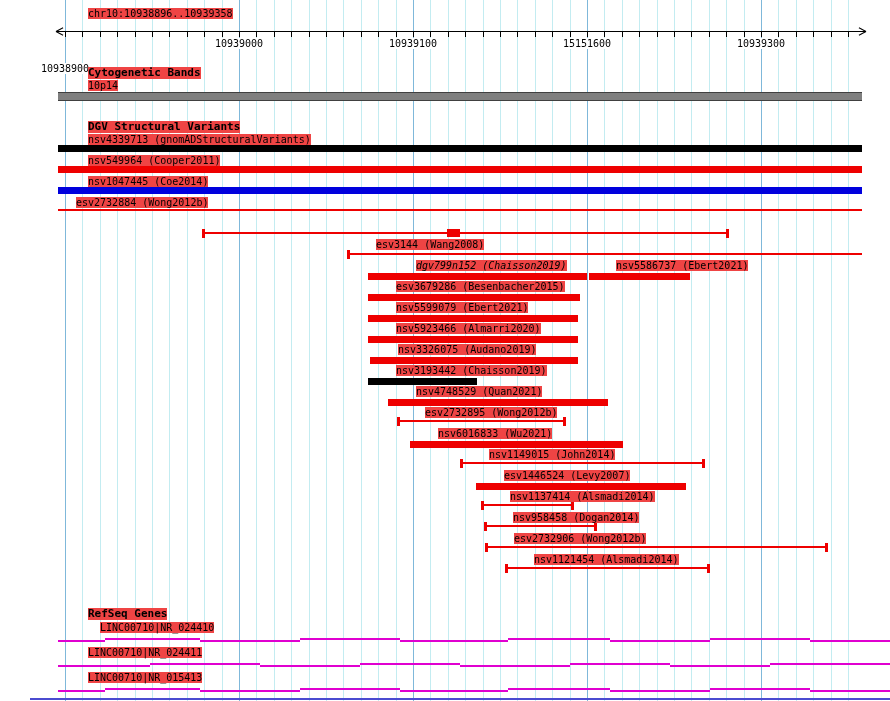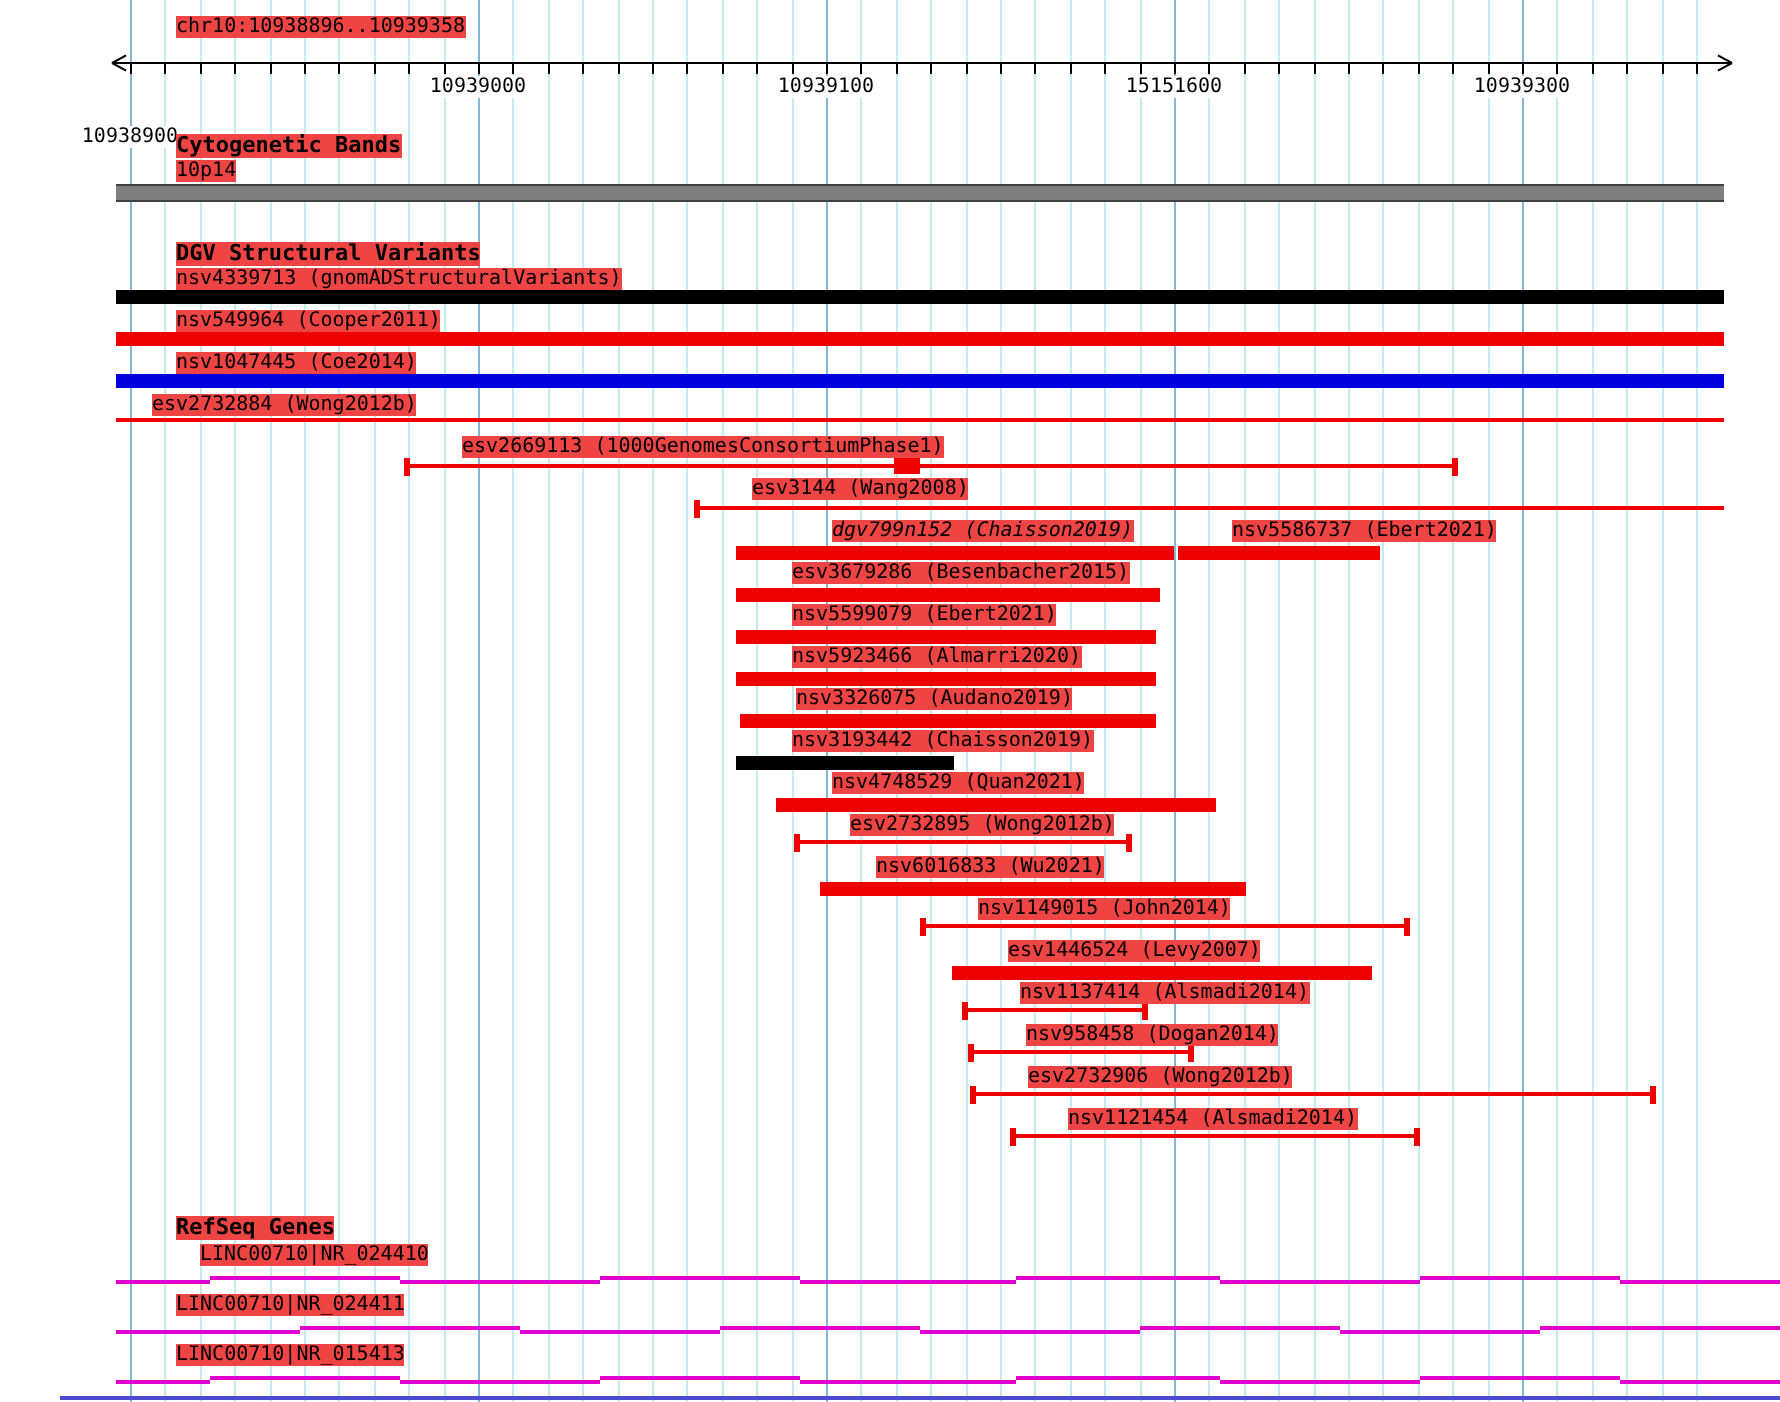--- a/index.html
+++ b/index.html
@@ -127,21 +127,20 @@
     <div class="feat" style="left: 58px; top: 92px; width: 804px; height: 9px; background: rgb(127, 127, 127); border-top: 1px solid rgb(64, 64, 64); border-bottom: 1px solid rgb(64, 64, 64); box-sizing: border-box;"></div>
     <div class="lbl hdr" style="left: 60px; top: 121px;">DGV Structural Variants</div>
     <div class="lbl" style="left: 60px; top: 134px;">nsv4339713 (gnomADStructuralVariants)</div>
     <div class="feat" style="left: 58px; top: 145px; width: 804px; height: 7px; background: rgb(0, 0, 0);"></div>
     <div class="lbl" style="left: 60px; top: 155px;">nsv549964 (Cooper2011)</div>
     <div class="feat" style="left: 58px; top: 166px; width: 804px; height: 7px; background: rgb(238, 0, 0);"></div>
     <div class="lbl" style="left: 60px; top: 176px;">nsv1047445 (Coe2014)</div>
     <div class="feat" style="left: 58px; top: 187px; width: 804px; height: 7px; background: rgb(0, 0, 221);"></div>
     <div class="lbl" style="left: 48px; top: 197px;">esv2732884 (Wong2012b)</div>
     <div class="feat" style="left: 58px; top: 209px; width: 804px; height: 2px; background: rgb(238, 0, 0);"></div>
-    <div class="lbl" style="left: 203px; top: 218px;">esv2669113 (1000GenomesConsortiumPhase1)</div>
     <div class="feat" style="left: 203px; top: 232px; width: 525px; height: 2px; background: rgb(238, 0, 0);"></div>
     <div class="feat" style="left: 202px; top: 229px; width: 3px; height: 9px; background: rgb(238, 0, 0);"></div>
     <div class="feat" style="left: 726px; top: 229px; width: 3px; height: 9px; background: rgb(238, 0, 0);"></div>
     <div class="feat" style="left: 447px; top: 229px; width: 13px; height: 8px; background: rgb(238, 0, 0);"></div>
     <div class="lbl" style="left: 348px; top: 239px;">esv3144 (Wang2008)</div>
     <div class="feat" style="left: 348px; top: 253px; width: 514px; height: 2px; background: rgb(238, 0, 0);"></div>
     <div class="feat" style="left: 347px; top: 250px; width: 3px; height: 9px; background: rgb(238, 0, 0);"></div>
     <div class="lbl" style="left: 388px; top: 260px; font-style: italic;">dgv799n152 (Chaisson2019)</div>
     <div class="feat" style="left: 368px; top: 273px; width: 219px; height: 7px; background: rgb(238, 0, 0);"></div>
     <div class="lbl" style="left: 588px; top: 260px;">nsv5586737 (Ebert2021)</div>

